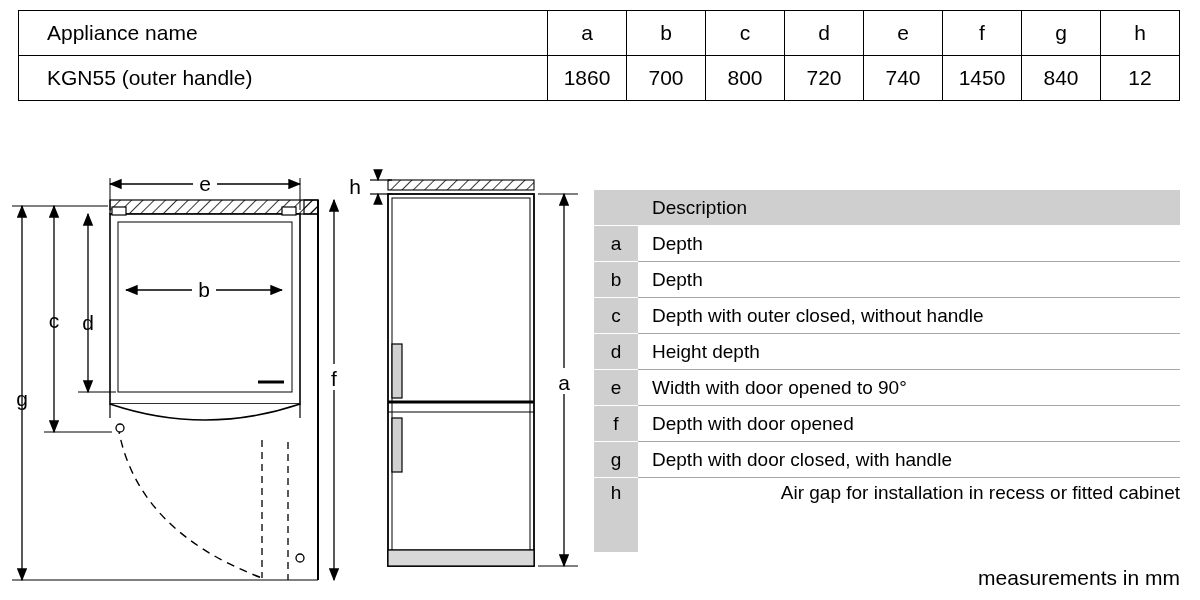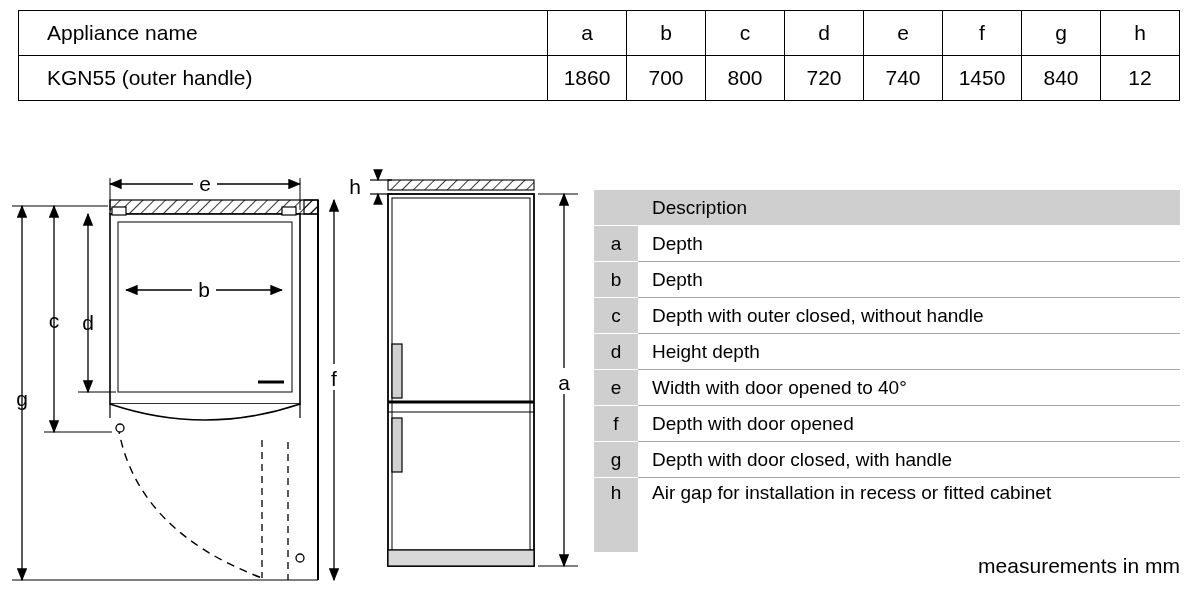--- a/index.html
+++ b/index.html
@@ -76,26 +76,27 @@
   .desc-table tr.last .key {
     background: #cfcfcf;
     height: 70px;
     vertical-align: top;
     padding-top: 4px;
   }
   .desc-table tr.last .val {
     vertical-align: top;
     padding-top: 4px;
     border-bottom: none;
+    text-align: right;
   }
 
   .footnote {
     position: absolute;
     right: 20px;
-    bottom: 22px;
+    bottom: 10px;
     font-size: 21px;
   }
 
   .drawing {
     position: absolute;
     left: 0;
     top: 150px;
   }
 </style>
 </head>
@@ -243,21 +244,21 @@
   <tr>
     <td class="key">c</td>
     <td class="val">Depth with outer closed, without handle</td>
   </tr>
   <tr>
     <td class="key">d</td>
     <td class="val">Height depth</td>
   </tr>
   <tr>
     <td class="key">e</td>
-    <td class="val">Width with door opened to 40°</td>
+    <td class="val">Width with door opened to 90°</td>
   </tr>
   <tr>
     <td class="key">f</td>
     <td class="val">Depth with door opened</td>
   </tr>
   <tr>
     <td class="key">g</td>
     <td class="val">Depth with door closed, with handle</td>
   </tr>
   <tr class="last">

